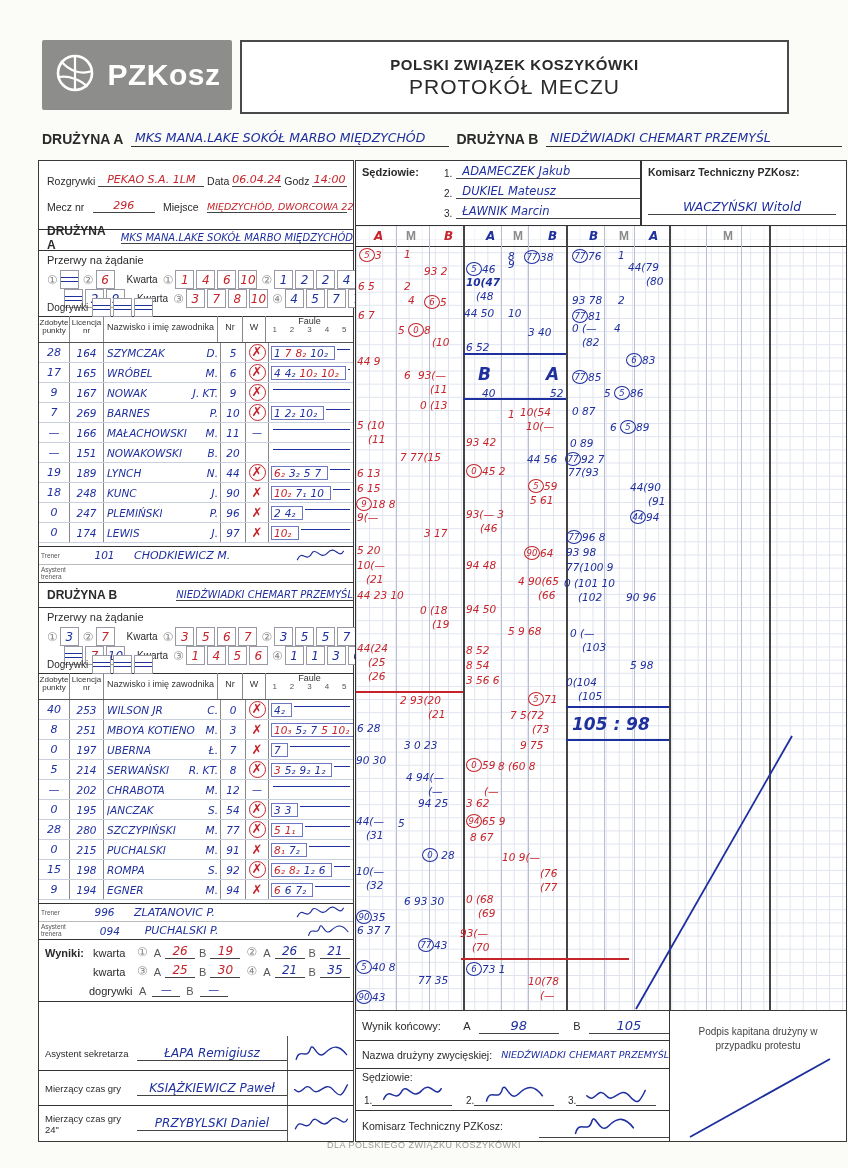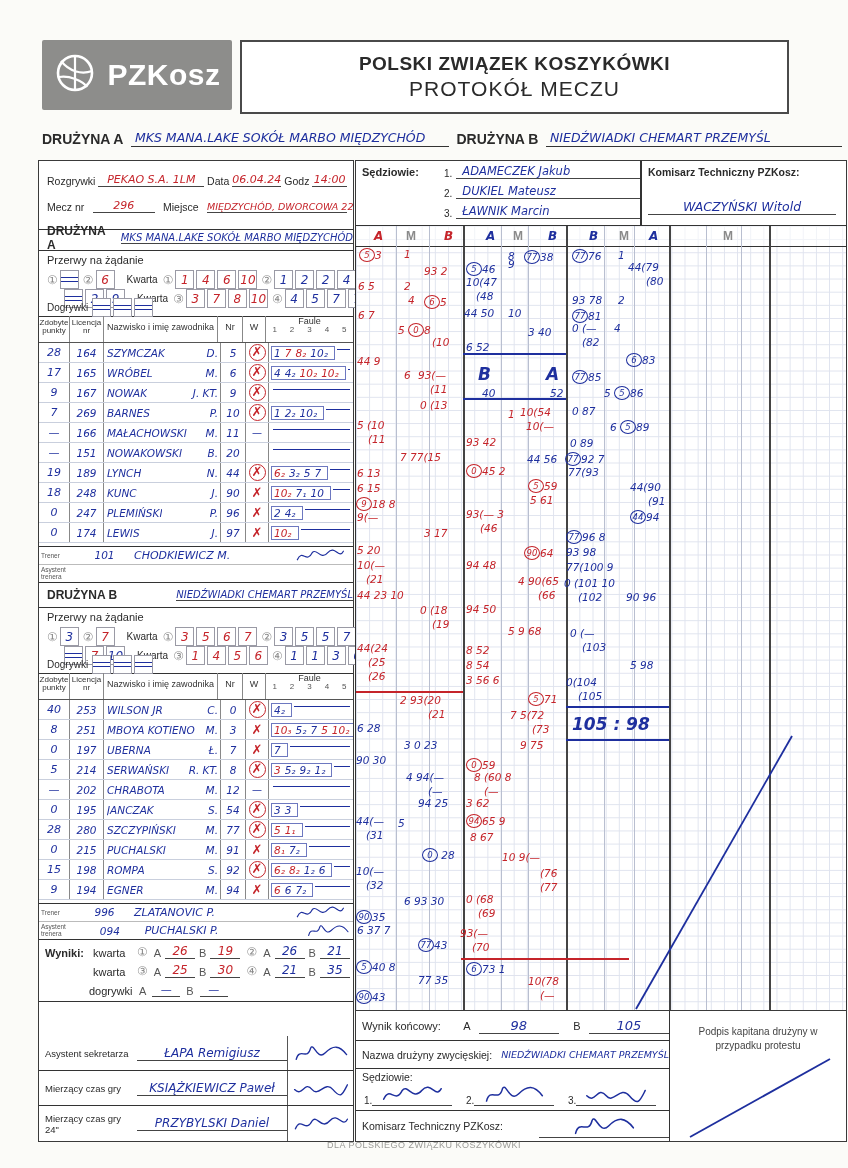--- a/index.html
+++ b/index.html
@@ -8,21 +8,21 @@
   .abs{position:absolute;}
   .hw{font-family:"DejaVu Sans",sans-serif;font-style:italic;color:#1e2f9e;}
   .hwr{font-family:"DejaVu Sans",sans-serif;font-style:italic;color:#c5242a;}
   .bx{border:1.5px solid #3a3a3a;background:#fff;}
   
   #logo{left:42px;top:40px;width:190px;height:70px;background:#8d8d8b;border-radius:2px;
         display:flex;align-items:center;justify-content:center;gap:10px;}
   #logo .lt{color:#fff;font-size:30px;font-weight:bold;letter-spacing:.5px;}
   #titlebox{left:240px;top:40px;width:545px;height:70px;border:2px solid #4a4a4a;background:#fff;
         display:flex;flex-direction:column;align-items:center;justify-content:center;}
-  #titlebox .t1{font-size:19px;font-weight:bold;letter-spacing:.5px;}
+  #titlebox .t1{font-size:15px;font-weight:bold;letter-spacing:.5px;}
   #titlebox .t2{font-size:21px;letter-spacing:1px;margin-top:2px;}
   
   .tl-label{font-weight:bold;font-size:14px;}
   .tl-val{font-size:12.5px;border-bottom:1.2px solid #333;padding:0 4px 1px 4px;white-space:nowrap;}
   
   .celllbl{font-size:10.5px;}
   .ul{border-bottom:1px solid #444;}
   .row{display:flex;align-items:flex-end;justify-content:space-between;}
   .box16{width:17px;height:17px;border:1px solid #9a9aa5;display:inline-flex;align-items:center;justify-content:center;
          font-size:12px;margin-right:2px;background:#fff;position:relative;}
@@ -753,21 +753,21 @@
     <div class="gtok b" style="left:168px;top:24px;"><span class="circ">77</span>38</div>
     <div class="gtok b" style="left:216px;top:23px;"><span class="circ">77</span>76</div>
     <div class="gtok b" style="left:262px;top:24px;">1</div>
     <div class="gtok r" style="left:68px;top:40px;">93 2</div>
     <div class="gtok b" style="left:110px;top:36px;"><span class="circ">5</span>46</div>
     <div class="gtok b" style="left:152px;top:33px;">9</div>
     <div class="gtok b" style="left:272px;top:36px;">44(79</div>
     <div class="gtok b" style="left:290px;top:50px;">(80</div>
     <div class="gtok r" style="left:2px;top:55px;">6 5</div>
     <div class="gtok r" style="left:48px;top:55px;">2</div>
-    <div class="gtok b" style="left:110px;top:51px;">10(47</div>
+    <div class="gtok b" style="left:110px;top:51px;font-weight:bold;">10(47</div>
     <div class="gtok r" style="left:52px;top:69px;">4</div>
     <div class="gtok r" style="left:68px;top:69px;"><span class="circ">6</span>5</div>
     <div class="gtok b" style="left:120px;top:65px;">(48</div>
     <div class="gtok b" style="left:216px;top:69px;">93 78</div>
     <div class="gtok b" style="left:262px;top:69px;">2</div>
     <div class="gtok r" style="left:2px;top:84px;">6 7</div>
     <div class="gtok b" style="left:108px;top:82px;">44 50</div>
     <div class="gtok b" style="left:152px;top:82px;">10</div>
     <div class="gtok b" style="left:216px;top:83px;"><span class="circ">77</span>81</div>
     <div class="gtok r" style="left:42px;top:97px;">5 <span class="circ">0</span>8</div>
@@ -850,21 +850,21 @@
     <div class="gtok r" style="left:154px;top:484px;">7 5(72</div>
     <div class="gtok r" style="left:176px;top:498px;">(73</div>
     <div class="gtok b lg" style="left:216px;top:490px;">105 : 98</div>
     <div class="gtok b" style="left:1px;top:497px;">6 28</div>
     <div class="gtok b" style="left:48px;top:514px;">3 0 23</div>
     <div class="gtok r" style="left:164px;top:514px;">9 75</div>
     <div class="gtok b" style="left:0px;top:529px;">90 30</div>
     <div class="gtok r" style="left:110px;top:532px;"><span class="circ">0</span>59</div>
     <div class="gtok b" style="left:50px;top:546px;">4 94(—</div>
     <div class="gtok b" style="left:72px;top:560px;">(—</div>
-    <div class="gtok r" style="left:118px;top:546px;">8 (60 8</div>
+    <div class="gtok r" style="left:118px;top:535px;padding-left:24px;">8 (60 8</div>
     <div class="gtok r" style="left:128px;top:560px;">(—</div>
     <div class="gtok b" style="left:62px;top:572px;">94 25</div>
     <div class="gtok r" style="left:110px;top:572px;">3 62</div>
     <div class="gtok r" style="left:110px;top:588px;"><span class="circ">94</span>65 9</div>
     <div class="gtok b" style="left:0px;top:590px;">44(—</div>
     <div class="gtok b" style="left:10px;top:604px;">(31</div>
     <div class="gtok b" style="left:42px;top:592px;">5</div>
     <div class="gtok r" style="left:114px;top:606px;">8 67</div>
     <div class="gtok b" style="left:66px;top:622px;"><span class="circ">0</span> 28</div>
     <div class="gtok r" style="left:146px;top:626px;">10 9(—</div>

